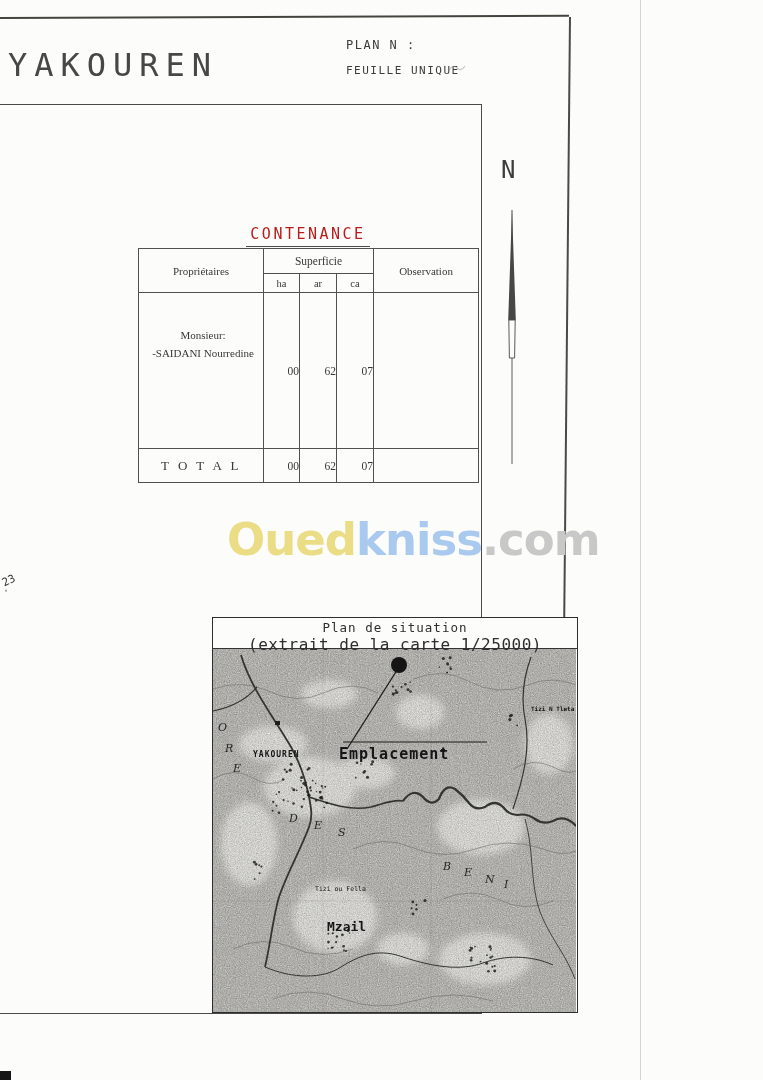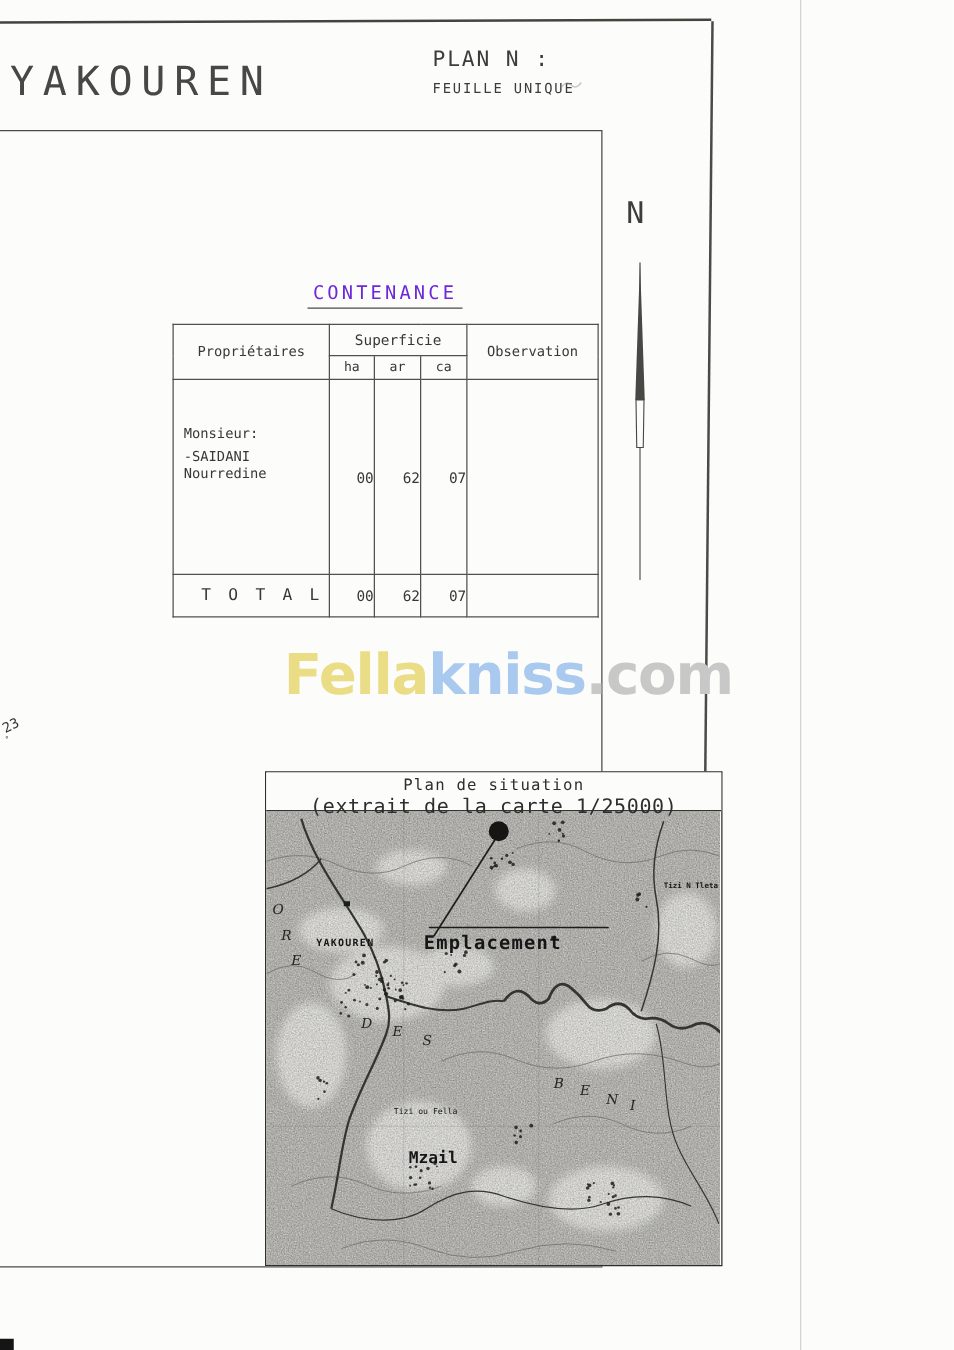--- a/index.html
+++ b/index.html
@@ -11,38 +11,38 @@
               transform:rotate(-0.22deg);transform-origin:left center;}
   .right-border{position:absolute;left:569px;top:17px;width:2px;height:601px;background:#4a4a46;
                 transform:rotate(0.55deg);transform-origin:top center;}
   .page-edge{position:absolute;left:640px;top:0;width:1px;height:1080px;background:#cfcfca;opacity:.9;}
   .sheet-box{position:absolute;left:-4px;top:104px;width:486px;height:910px;
              border:1.6px solid #4a4a46;box-sizing:border-box;}
   .corner-mark{position:absolute;left:0;top:1071px;width:11px;height:9px;background:#151515;}
 
   
   .main-title{position:absolute;left:8px;top:46px;font-size:32px;letter-spacing:7px;color:#474747;}
-  .plan-no{position:absolute;left:346px;top:38px;font-size:17px;letter-spacing:1.5px;color:#3c3c3c;}
+  .plan-no{position:absolute;left:346px;top:38px;font-size:12px;letter-spacing:1.5px;color:#3c3c3c;}
   .sheet-label{position:absolute;left:346px;top:64px;font-size:11px;letter-spacing:1.5px;color:#3c3c3c;}
   .squiggle{position:absolute;left:448px;top:62px;opacity:.55;}
 
   
   .contenance-wrap{position:absolute;left:138px;top:224px;width:340px;text-align:center;}
-  .contenance-title{display:inline-block;font-size:15px;letter-spacing:2.5px;color:#6d28d9;
+  .contenance-title{display:inline-block;font-size:15px;letter-spacing:2.5px;color:#b91c1c;
                     border-bottom:1.6px solid #4a4a4a;padding:0 4px 3px 4px;}
-  table.contenance{position:absolute;left:138px;top:259px;width:340px;border-collapse:collapse;
-                   table-layout:fixed;}
+  table.contenance{position:absolute;left:138px;top:248px;width:340px;border-collapse:collapse;
+                   table-layout:fixed;font-family:Liberation Serif, serif;}
   table.contenance th,table.contenance td{border:1.5px solid #50504c;font-weight:normal;
                    color:#383838;padding:0;}
   .col-own{width:125px}.col-ha{width:36px}.col-ar{width:37px}.col-ca{width:37px}.col-obs{width:105px}
   .hdr1{height:25px;font-size:11px;}
   .hdr2{height:19px;font-size:10.5px;}
   .hdr-sup{font-size:11.5px;}
   .body-row{height:156px;}
-  .owner-cell{vertical-align:top;text-align:left;font-size:11px;padding:36px 4px 0 8px !important;}
+  .owner-cell{vertical-align:top;text-align:center;font-size:11px;padding:36px 4px 0 8px !important;}
   .owner-name{margin-top:6px;}
   .num-cell{text-align:right;font-size:11.5px;}
   .total-row{height:34px;}
   .total-label{text-align:left;font-size:13px;letter-spacing:3px;padding-left:22px !important;}
 
   
   .north{position:absolute;left:495px;top:156px;width:44px;height:315px;}
   .north-n{position:absolute;left:6px;top:0;font-size:24px;color:#3d3d3d;}
   .north svg{position:absolute;left:0;top:48px;}
 
@@ -138,21 +138,21 @@
   <div class="north">
     <div class="north-n">N</div>
     <svg width="44" height="267" viewBox="0 0 44 267">
       <line x1="17" y1="6" x2="17" y2="260" stroke="#4a4a46" stroke-width="0.9"></line>
       <polygon points="17,5 13.2,116 20.8,116" fill="#474743"></polygon>
       <polygon points="13.8,116 20.2,116 19.6,154 14.4,154" fill="#fcfcfa" stroke="#474743" stroke-width="0.9"></polygon>
     </svg>
   </div>
 
   <div class="watermark">
-    <span class="wm-1">Fella</span><span class="wm-2">kniss</span><span class="wm-3">.com</span>
+    <span class="wm-1">Oued</span><span class="wm-2">kniss</span><span class="wm-3">.com</span>
   </div>
 
   <div class="margin-note">
     <span>23</span>
     <small>°</small>
   </div>
 
   <div class="map-box">
     <div class="map-title-box">
       <div class="map-title">Plan de situation</div>

